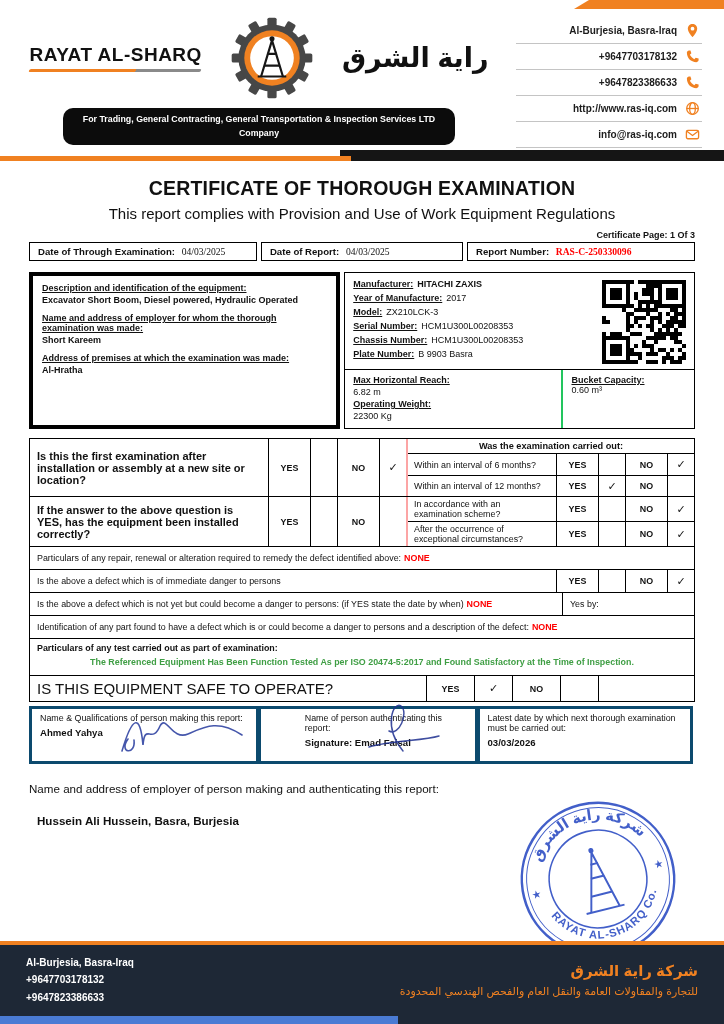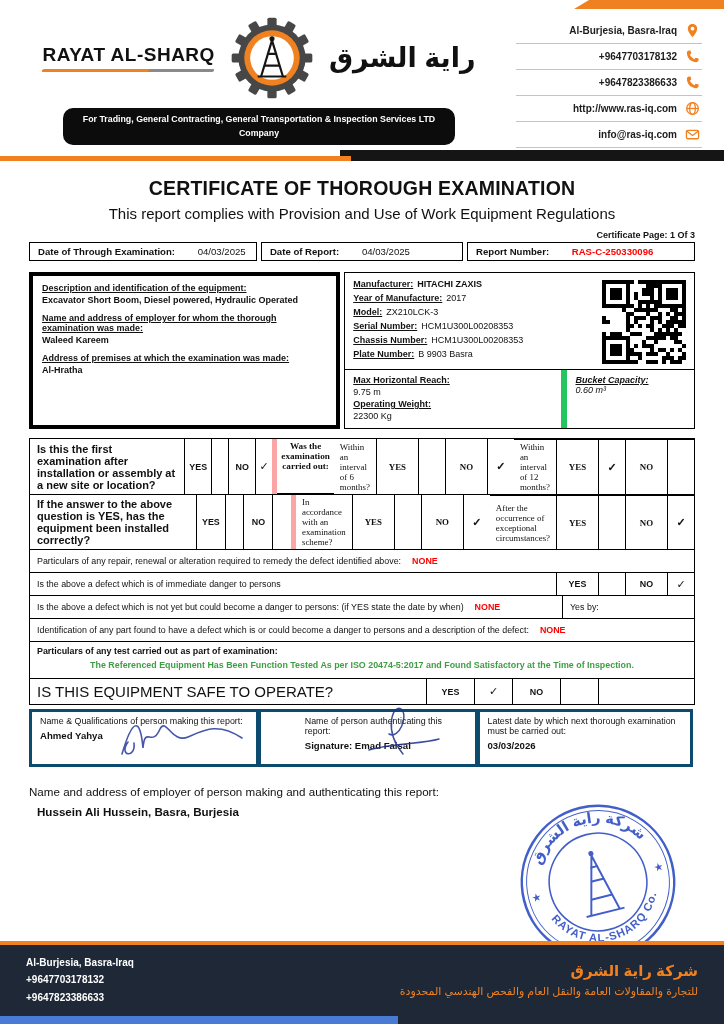--- a/index.html
+++ b/index.html
@@ -5,21 +5,21 @@
   * { box-sizing: border-box; margin: 0; padding: 0; }
   html,body { background:#e8e8e8; }
   body { font-family: "Liberation Sans", "DejaVu Sans", sans-serif; }
   .page { position: relative; width: 724px; height: 1024px; margin: 0 auto; background: #fff; color:#111; overflow: hidden; }
 
   
   .orange-corner { position:absolute; top:0; right:0; width:150px; height:9px; background:#F08121;
     clip-path: polygon(10% 0, 100% 0, 100% 100%, 0 100%); }
   header { display:flex; justify-content:space-between; padding: 16px 22px 0 24px; min-height:148px; }
   .header-left { width: 470px; }
-  .brand-row { display:flex; align-items:center; gap:15px; justify-content:center; }
+  .brand-row { display:flex; align-items:center; gap:28px; justify-content:center; }
   .brand-en { font-size: 19px; font-weight: bold; letter-spacing: .5px; white-space: nowrap; }
   .brand-en::after { content:""; display:block; height:3px; margin-top:3px; border-radius:2px;
     background: linear-gradient(90deg, #F08121 62%, #8a8a8a 62%); transform: skewX(-25deg); }
   .brand-ar { font-size: 27px; font-weight: bold; white-space: nowrap; }
   .tagline-box { margin: 8px auto 0; width: 392px; background: #0c0c0c; color:#fff; border-radius: 10px;
     font-size: 8.8px; font-weight: bold; text-align:center; line-height:1.55; padding: 5px 10px; }
   .contacts { width: 186px; margin-top: 2px; }
   .contact-row { display:flex; align-items:center; justify-content:flex-end; gap:8px;
     padding: 5px 2px 5px 0; border-bottom: 1px solid #c4c4c4; font-size: 10px; font-weight: bold; color:#1c1c1c; }
   .contact-row svg { flex: 0 0 auto; }
@@ -31,56 +31,56 @@
   
   .title-wrap { text-align:center; margin-top: 12px; }
   .title-main { font-size: 19.5px; font-weight: bold; letter-spacing:.2px; }
   .title-sub { font-size: 15px; margin-top: 5px; }
   .page-label { text-align:right; font-size: 9px; font-weight:bold; margin: 8px 29px 2px; }
 
   
   .meta-row { display:flex; gap:4px; margin: 0 29px; font-size: 9.6px; }
   .meta-box { border: 1px solid #000; padding: 3px 8px; white-space:nowrap; }
   .meta-box .lbl { font-weight: bold; }
-  .meta-box .val { margin-left: 20px; }
+  .meta-box .val { margin-left: 4px; font-family: Liberation Serif, serif; }
   .meta-box:nth-child(1) { flex: 1.14; }
   .meta-box:nth-child(2) { flex: 1; }
   .meta-box:nth-child(3) { flex: 1.14; }
-  .red { color: #FF0000; font-weight: bold; margin-left: 8px; }
+  .red { color: #FF0000; font-weight: bold; }
 
   
   .equip { display:flex; gap:4px; margin: 11px 29px 0; font-size: 9px; align-items: stretch; }
   .eq-left { width: 47%; border: 4px solid #000000; padding: 7px 9px; }
   .eq-right { width: 53%; border: 1px solid #000; display:flex; flex-direction:column; }
   .eq-label { font-weight: bold; text-decoration: underline; }
   .eq-value { font-weight: bold; margin: 2px 0 8px; }
   .eq-top { display:flex; flex: 1; }
   .eq-details { flex:1; padding: 6px 8px; }
   .eq-line { margin-bottom: 4px; }
   .eq-line .v { margin-left: 4px; }
   .eq-line .v.bold { font-weight: bold; }
   .qr { display:grid; grid-template-columns: repeat(21, 1fr); width: 84px; height: 84px; margin: 7px 8px 4px 0; }
   .qr i { display:block; }
   .qr i.on { background: #000; }
   .eq-bottom { border-top: 1px solid #000; display:flex; }
   .eq-reach { flex: 1; padding: 5px 8px; }
   .eq-reach div { margin-bottom: 2px; }
-  .eq-bucket { width: 38%; border-left: 6px solid #22c55e; padding: 5px 8px; font-style: italic; }
+  .eq-bucket { width: 38%; border-left: 2px solid #22c55e; padding: 5px 8px; }
 
   
   .xtable { margin: 9px 29px 0; border: 1px solid #000; font-size: 8.9px; }
   .c { border-left: 1px solid #000; display:flex; align-items:center; justify-content:center; text-align:center;
        font-weight: bold; }
   .g { display:flex; align-items: stretch; }
   .g + .g, .frow { border-top: 1px solid #000; }
   .g > .c:first-child, .frow > .c:first-child { border-left: none; }
   .qmain { width: 238px; justify-content: flex-start; text-align:left; padding: 3px 7px; font-weight: bold; font-size: 11px; }
   .yn { width: 42px; }
   .ck { width: 27px; font-size: 11px; }
-  .rb { flex: 1; display:flex; flex-direction:row; border-left: 5px solid #fca5a5; font-family: Liberation Serif, serif; }
+  .rb { flex: 1; display:flex; flex-direction:column; border-left: 2px solid #fca5a5; }
   .rb-header { border-bottom: 1px solid #000; font-weight: bold; text-align:center; padding: 2px 4px; font-size: 9.2px; }
   .rbrow { display:flex; flex:1; align-items: stretch; min-height: 21px; }
   .rbrow + .rbrow { border-top: 1px solid #000; }
   .rbrow > .c:first-child { border-left: none; }
   .rlab { flex:1; justify-content:flex-start; text-align:left; padding: 2px 6px; font-weight: normal; }
   .frow { display:flex; align-items: stretch; min-height: 23px; }
   .ftext { flex:1; padding: 4px 7px; display:flex; align-items:center; flex-wrap: wrap; gap: 3px; }
   .green { color: #3f9e44; font-weight: bold; text-align:center; width: 100%; padding: 1px 0 4px; }
   .safe-label { font-size: 15px; font-weight: normal; padding: 4px 7px; }
   .safe .yn { width: 48px; } .safe .ck { width: 38px; } .safe .tail { width: 96px; border-left: 1px solid #000; }
@@ -90,21 +90,21 @@
   .sig-box { border: 3px solid #0c4a6e; min-height: 58px; padding: 4px 8px; position: relative; font-size: 8.9px; }
   .sig-box + .sig-box { margin-left: -1px; }
   .sig-box.b1 { width: 34.5%; } .sig-box.b2 { width: 33%; padding-left: 44px; } .sig-box.b3 { width: 32.5%; }
   .sig-name { font-weight: bold; margin-top: 4px; font-size: 9.6px; }
   .sig-svg { position:absolute; pointer-events:none; }
   .sig-svg.a { right: 2px; top: 0px; }
   .sig-svg.b { right: 14px; top: -14px; }
 
   
   .employer { margin: 18px 29px 0; font-size: 11.6px; position: relative; }
-  .employer .l2 { font-weight: bold; margin-top: 7px; padding-left: 8px; }
+  .employer .l2 { font-weight: bold; margin-top: 19px; padding-left: 8px; }
   .stamp { position:absolute; right: 14px; top: 14px; width: 166px; height: 166px; opacity: .92;
     transform: rotate(-14deg); }
 
   
   footer { position:absolute; left:0; right:0; bottom:0; }
   .f-stripe { height: 4px; background: #F08121; }
   .f-body { background: #1E2836; display:flex; justify-content:space-between; align-items:center; padding: 9px 26px 10px; }
   .f-left { color:#fff; font-size: 10px; font-weight: bold; line-height: 1.75; }
   .f-right { text-align:right; color:#F08121; direction: rtl; }
   .f-company { font-size: 15px; font-weight: bold; margin-bottom: 5px; }
@@ -214,21 +214,21 @@
       <span class="lbl">Report Number:</span>
       <span class="val red">RAS-C-250330096</span>
     </div>
   </div>
 
   <div class="equip">
     <div class="eq-left">
       <div class="eq-label">Description and identification of the equipment:</div>
       <div class="eq-value">Excavator Short Boom, Diesel powered, Hydraulic Operated</div>
       <div class="eq-label">Name and address of employer for whom the thorough examination was made:</div>
-      <div class="eq-value">Waleed Kareem</div>
+      <div class="eq-value">Short Kareem</div>
       <div class="eq-label">Address of premises at which the examination was made:</div>
       <div class="eq-value">Al-Hratha</div>
     </div>
     <div class="eq-right">
       <div class="eq-top">
         <div class="eq-details">
           <div class="eq-line"><span class="eq-label">Manufacturer:</span><span class="v bold">HITACHI ZAXIS</span></div>
           <div class="eq-line"><span class="eq-label">Year of Manufacture:</span><span class="v">2017</span></div>
           <div class="eq-line"><span class="eq-label">Model:</span><span class="v">ZX210LCK-3</span></div>
           <div class="eq-line"><span class="eq-label">Serial Number:</span><span class="v">HCM1U300L00208353</span></div>
@@ -675,21 +675,21 @@
             <i></i>
             <i class="on"></i>
             <i class="on"></i>
             <i class="on"></i>
             <i></i>
           </div>
       </div>
       <div class="eq-bottom">
         <div class="eq-reach">
           <div class="eq-label">Max Horizontal Reach:</div>
-          <div>9.75 m</div>
+          <div>6.82 m</div>
           <div class="eq-label">Operating Weight:</div>
           <div>22300 Kg</div>
         </div>
         <div class="eq-bucket">
           <div class="eq-label">Bucket Capacity:</div>
           <div>0.60 m³</div>
         </div>
       </div>
     </div>
   </div>

